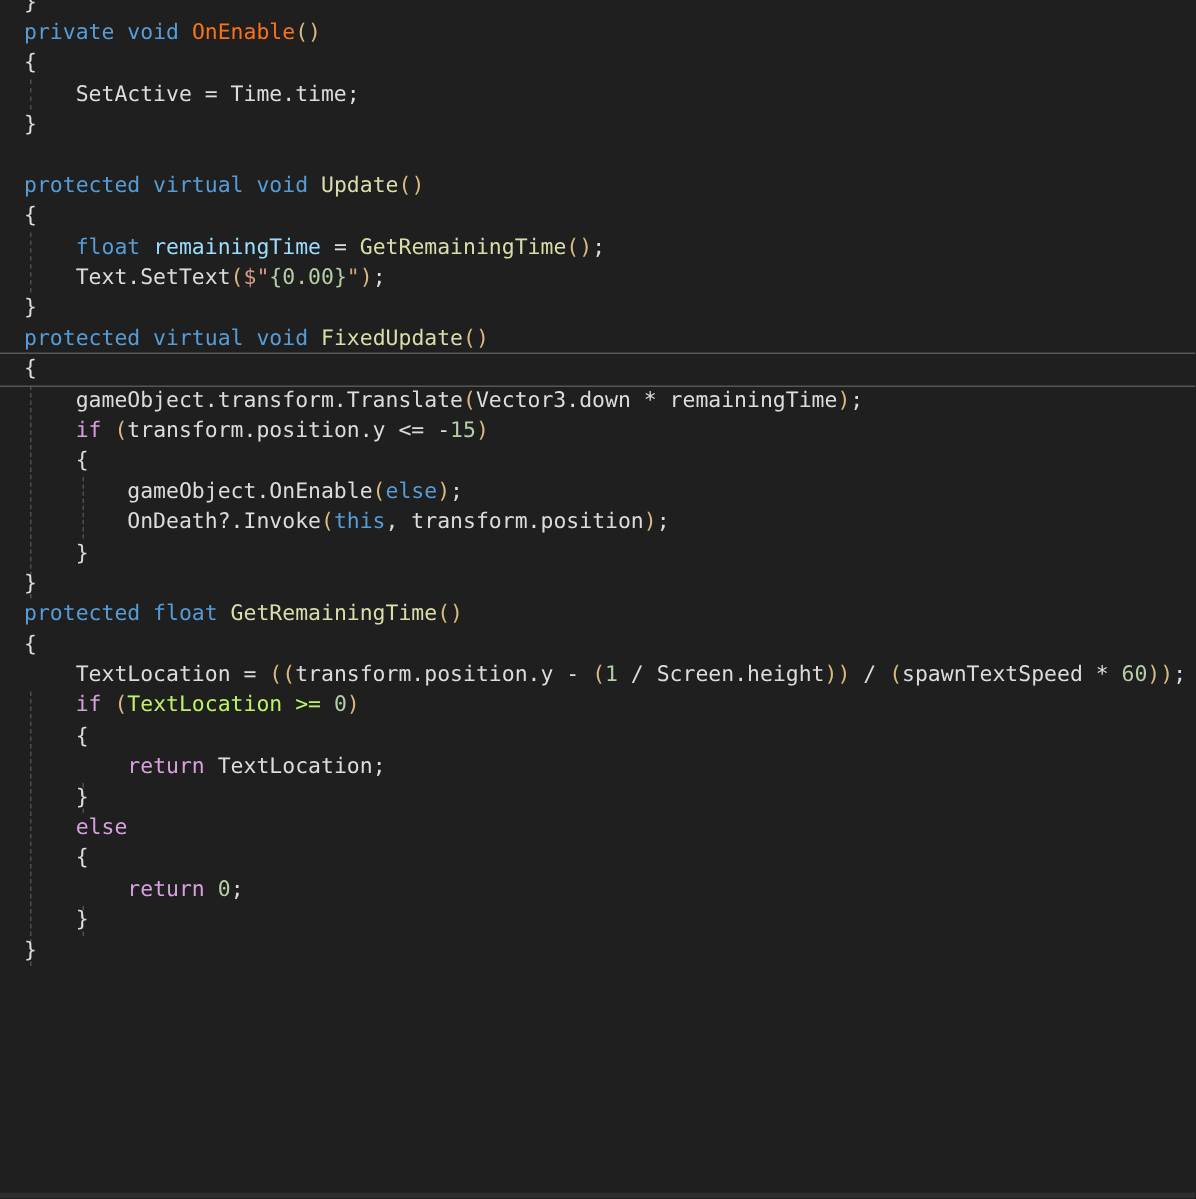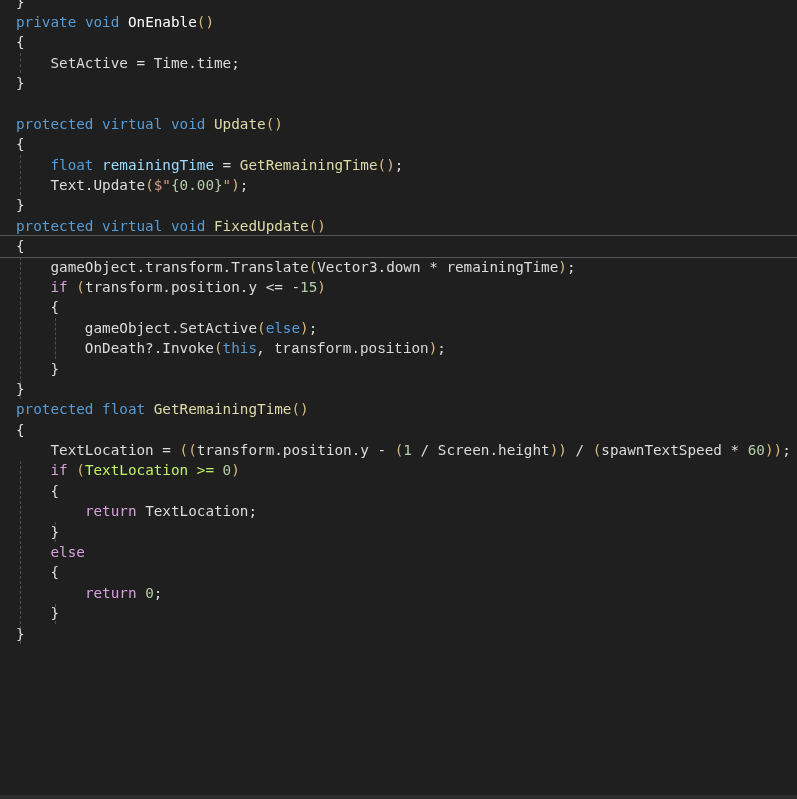--- a/index.html
+++ b/index.html
@@ -65,37 +65,37 @@
       <div class="indent-guide" style="border-left-color: rgb(78, 78, 78); left: 20.3045px; top: 52.7px; height: 20.4px;"></div>
       <div class="indent-guide" style="border-left-color: rgb(78, 78, 78); left: 20.3045px; top: 154.7px; height: 40.8px;"></div>
       <div class="indent-guide" style="border-left-color: rgb(78, 78, 78); left: 20.3045px; top: 256.7px; height: 142.8px;"></div>
       <div class="indent-guide" style="border-left-color: rgb(78, 78, 78); left: 54.7405px; top: 317.9px; height: 40.8px;"></div>
       <div class="indent-guide" style="border-left-color: rgb(78, 78, 78); left: 20.3045px; top: 460.7px; height: 183.6px;"></div>
       <div class="indent-guide" style="border-left-color: rgb(78, 78, 78); left: 54.7405px; top: 521.9px; height: 20.4px;"></div>
       <div class="indent-guide" style="border-left-color: rgb(78, 78, 78); left: 54.7405px; top: 603.5px; height: 20.4px;"></div>
     </div>
   <div id="code-area">
       <div class="line"><span style="color: rgb(220, 220, 220);">}</span></div>
-      <div class="line"><span style="color: rgb(86, 156, 214);">private</span><span style="color: rgb(220, 220, 220);"> </span><span style="color: rgb(86, 156, 214);">void</span><span style="color: rgb(220, 220, 220);"> </span><span style="color: #ffffff;">OnEnable</span><span style="color: rgb(215, 186, 125);">()</span></div>
+      <div class="line"><span style="color: rgb(86, 156, 214);">private</span><span style="color: rgb(220, 220, 220);"> </span><span style="color: rgb(86, 156, 214);">void</span><span style="color: rgb(220, 220, 220);"> </span><span style="color: #f97316;">OnEnable</span><span style="color: rgb(215, 186, 125);">()</span></div>
       <div class="line"><span style="color: rgb(220, 220, 220);">{</span></div>
       <div class="line"><span style="color: rgb(220, 220, 220);">    SetActive = Time.time;</span></div>
       <div class="line"><span style="color: rgb(220, 220, 220);">}</span></div>
       <div class="line"></div>
       <div class="line"><span style="color: rgb(86, 156, 214);">protected</span><span style="color: rgb(220, 220, 220);"> </span><span style="color: rgb(86, 156, 214);">virtual</span><span style="color: rgb(220, 220, 220);"> </span><span style="color: rgb(86, 156, 214);">void</span><span style="color: rgb(220, 220, 220);"> </span><span style="color: rgb(220, 220, 170);">Update</span><span style="color: rgb(215, 186, 125);">()</span></div>
       <div class="line"><span style="color: rgb(220, 220, 220);">{</span></div>
       <div class="line"><span style="color: rgb(220, 220, 220);">    </span><span style="color: rgb(86, 156, 214);">float</span><span style="color: rgb(220, 220, 220);"> </span><span style="color: rgb(156, 220, 254);">remainingTime</span><span style="color: rgb(220, 220, 220);"> = </span><span style="color: rgb(220, 220, 170);">GetRemainingTime</span><span style="color: rgb(215, 186, 125);">()</span><span style="color: rgb(220, 220, 220);">;</span></div>
-      <div class="line"><span style="color: rgb(220, 220, 220);">    Text.Update</span><span style="color: rgb(215, 186, 125);">(</span><span style="color: rgb(214, 157, 133);">$"</span><span style="color: rgb(181, 206, 168);">{0.00}</span><span style="color: rgb(214, 157, 133);">"</span><span style="color: rgb(215, 186, 125);">)</span><span style="color: rgb(220, 220, 220);">;</span></div>
+      <div class="line"><span style="color: rgb(220, 220, 220);">    Text.SetText</span><span style="color: rgb(215, 186, 125);">(</span><span style="color: rgb(214, 157, 133);">$"</span><span style="color: rgb(181, 206, 168);">{0.00}</span><span style="color: rgb(214, 157, 133);">"</span><span style="color: rgb(215, 186, 125);">)</span><span style="color: rgb(220, 220, 220);">;</span></div>
       <div class="line"><span style="color: rgb(220, 220, 220);">}</span></div>
       <div class="line"><span style="color: rgb(86, 156, 214);">protected</span><span style="color: rgb(220, 220, 220);"> </span><span style="color: rgb(86, 156, 214);">virtual</span><span style="color: rgb(220, 220, 220);"> </span><span style="color: rgb(86, 156, 214);">void</span><span style="color: rgb(220, 220, 220);"> </span><span style="color: rgb(220, 220, 170);">FixedUpdate</span><span style="color: rgb(215, 186, 125);">()</span></div>
       <div class="line"><span style="color: rgb(220, 220, 220);">{</span></div>
       <div class="line"><span style="color: rgb(220, 220, 220);">    gameObject.transform.Translate</span><span style="color: rgb(215, 186, 125);">(</span><span style="color: rgb(220, 220, 220);">Vector3.down * remainingTime</span><span style="color: rgb(215, 186, 125);">)</span><span style="color: rgb(220, 220, 220);">;</span></div>
       <div class="line"><span style="color: rgb(220, 220, 220);">    </span><span style="color: rgb(216, 160, 223);">if</span><span style="color: rgb(220, 220, 220);"> </span><span style="color: rgb(215, 186, 125);">(</span><span style="color: rgb(220, 220, 220);">transform.position.y &lt;= -</span><span style="color: rgb(181, 206, 168);">15</span><span style="color: rgb(215, 186, 125);">)</span></div>
       <div class="line"><span style="color: rgb(220, 220, 220);">    </span><span style="color: rgb(220, 220, 220);">{</span></div>
-      <div class="line"><span style="color: rgb(220, 220, 220);">        gameObject.SetActive</span><span style="color: rgb(215, 186, 125);">(</span><span style="color: rgb(86, 156, 214);">else</span><span style="color: rgb(215, 186, 125);">)</span><span style="color: rgb(220, 220, 220);">;</span></div>
-      <div class="line"><span style="color: rgb(220, 220, 220);">        OnDeath?.Invoke</span><span style="color: rgb(215, 186, 125);">(</span><span style="color: rgb(86, 156, 214);">this</span><span style="color: rgb(220, 220, 220); font-family: Liberation Mono, monospace;">, transform.position</span><span style="color: rgb(215, 186, 125);">)</span><span style="color: rgb(220, 220, 220);">;</span></div>
+      <div class="line"><span style="color: rgb(220, 220, 220);">        gameObject.OnEnable</span><span style="color: rgb(215, 186, 125);">(</span><span style="color: rgb(86, 156, 214);">else</span><span style="color: rgb(215, 186, 125);">)</span><span style="color: rgb(220, 220, 220);">;</span></div>
+      <div class="line"><span style="color: rgb(220, 220, 220);">        OnDeath?.Invoke</span><span style="color: rgb(215, 186, 125);">(</span><span style="color: rgb(86, 156, 214);">this</span><span style="color: rgb(220, 220, 220);">, transform.position</span><span style="color: rgb(215, 186, 125);">)</span><span style="color: rgb(220, 220, 220);">;</span></div>
       <div class="line"><span style="color: rgb(220, 220, 220);">    </span><span style="color: rgb(220, 220, 220);">}</span></div>
       <div class="line"><span style="color: rgb(220, 220, 220);">}</span></div>
       <div class="line"><span style="color: rgb(86, 156, 214);">protected</span><span style="color: rgb(220, 220, 220);"> </span><span style="color: rgb(86, 156, 214);">float</span><span style="color: rgb(220, 220, 220);"> </span><span style="color: rgb(220, 220, 170);">GetRemainingTime</span><span style="color: rgb(215, 186, 125);">()</span></div>
       <div class="line"><span style="color: rgb(220, 220, 220);">{</span></div>
       <div class="line"><span style="color: rgb(220, 220, 220);">    TextLocation = </span><span style="color: rgb(215, 186, 125);">((</span><span style="color: rgb(220, 220, 220);">transform.position.y - </span><span style="color: rgb(215, 186, 125);">(</span><span style="color: rgb(181, 206, 168);">1</span><span style="color: rgb(220, 220, 220);"> / Screen.height</span><span style="color: rgb(215, 186, 125);">))</span><span style="color: rgb(220, 220, 220);"> / </span><span style="color: rgb(215, 186, 125);">(</span><span style="color: rgb(220, 220, 220);">spawnTextSpeed * </span><span style="color: rgb(181, 206, 168);">60</span><span style="color: rgb(215, 186, 125);">))</span><span style="color: rgb(220, 220, 220);">;</span></div>
       <div class="line"><span style="color: rgb(220, 220, 220);">    </span><span style="color: rgb(216, 160, 223);">if</span><span style="color: rgb(220, 220, 220);"> </span><span style="color: rgb(215, 186, 125);">(</span><span style="color: #bef264;">TextLocation &gt;= </span><span style="color: rgb(181, 206, 168);">0</span><span style="color: rgb(215, 186, 125);">)</span></div>
       <div class="line"><span style="color: rgb(220, 220, 220);">    </span><span style="color: rgb(220, 220, 220);">{</span></div>
       <div class="line"><span style="color: rgb(220, 220, 220);">        </span><span style="color: rgb(216, 160, 223);">return</span><span style="color: rgb(220, 220, 220);"> TextLocation;</span></div>
       <div class="line"><span style="color: rgb(220, 220, 220);">    </span><span style="color: rgb(220, 220, 220);">}</span></div>
       <div class="line"><span style="color: rgb(220, 220, 220);">    </span><span style="color: rgb(216, 160, 223);">else</span></div>

